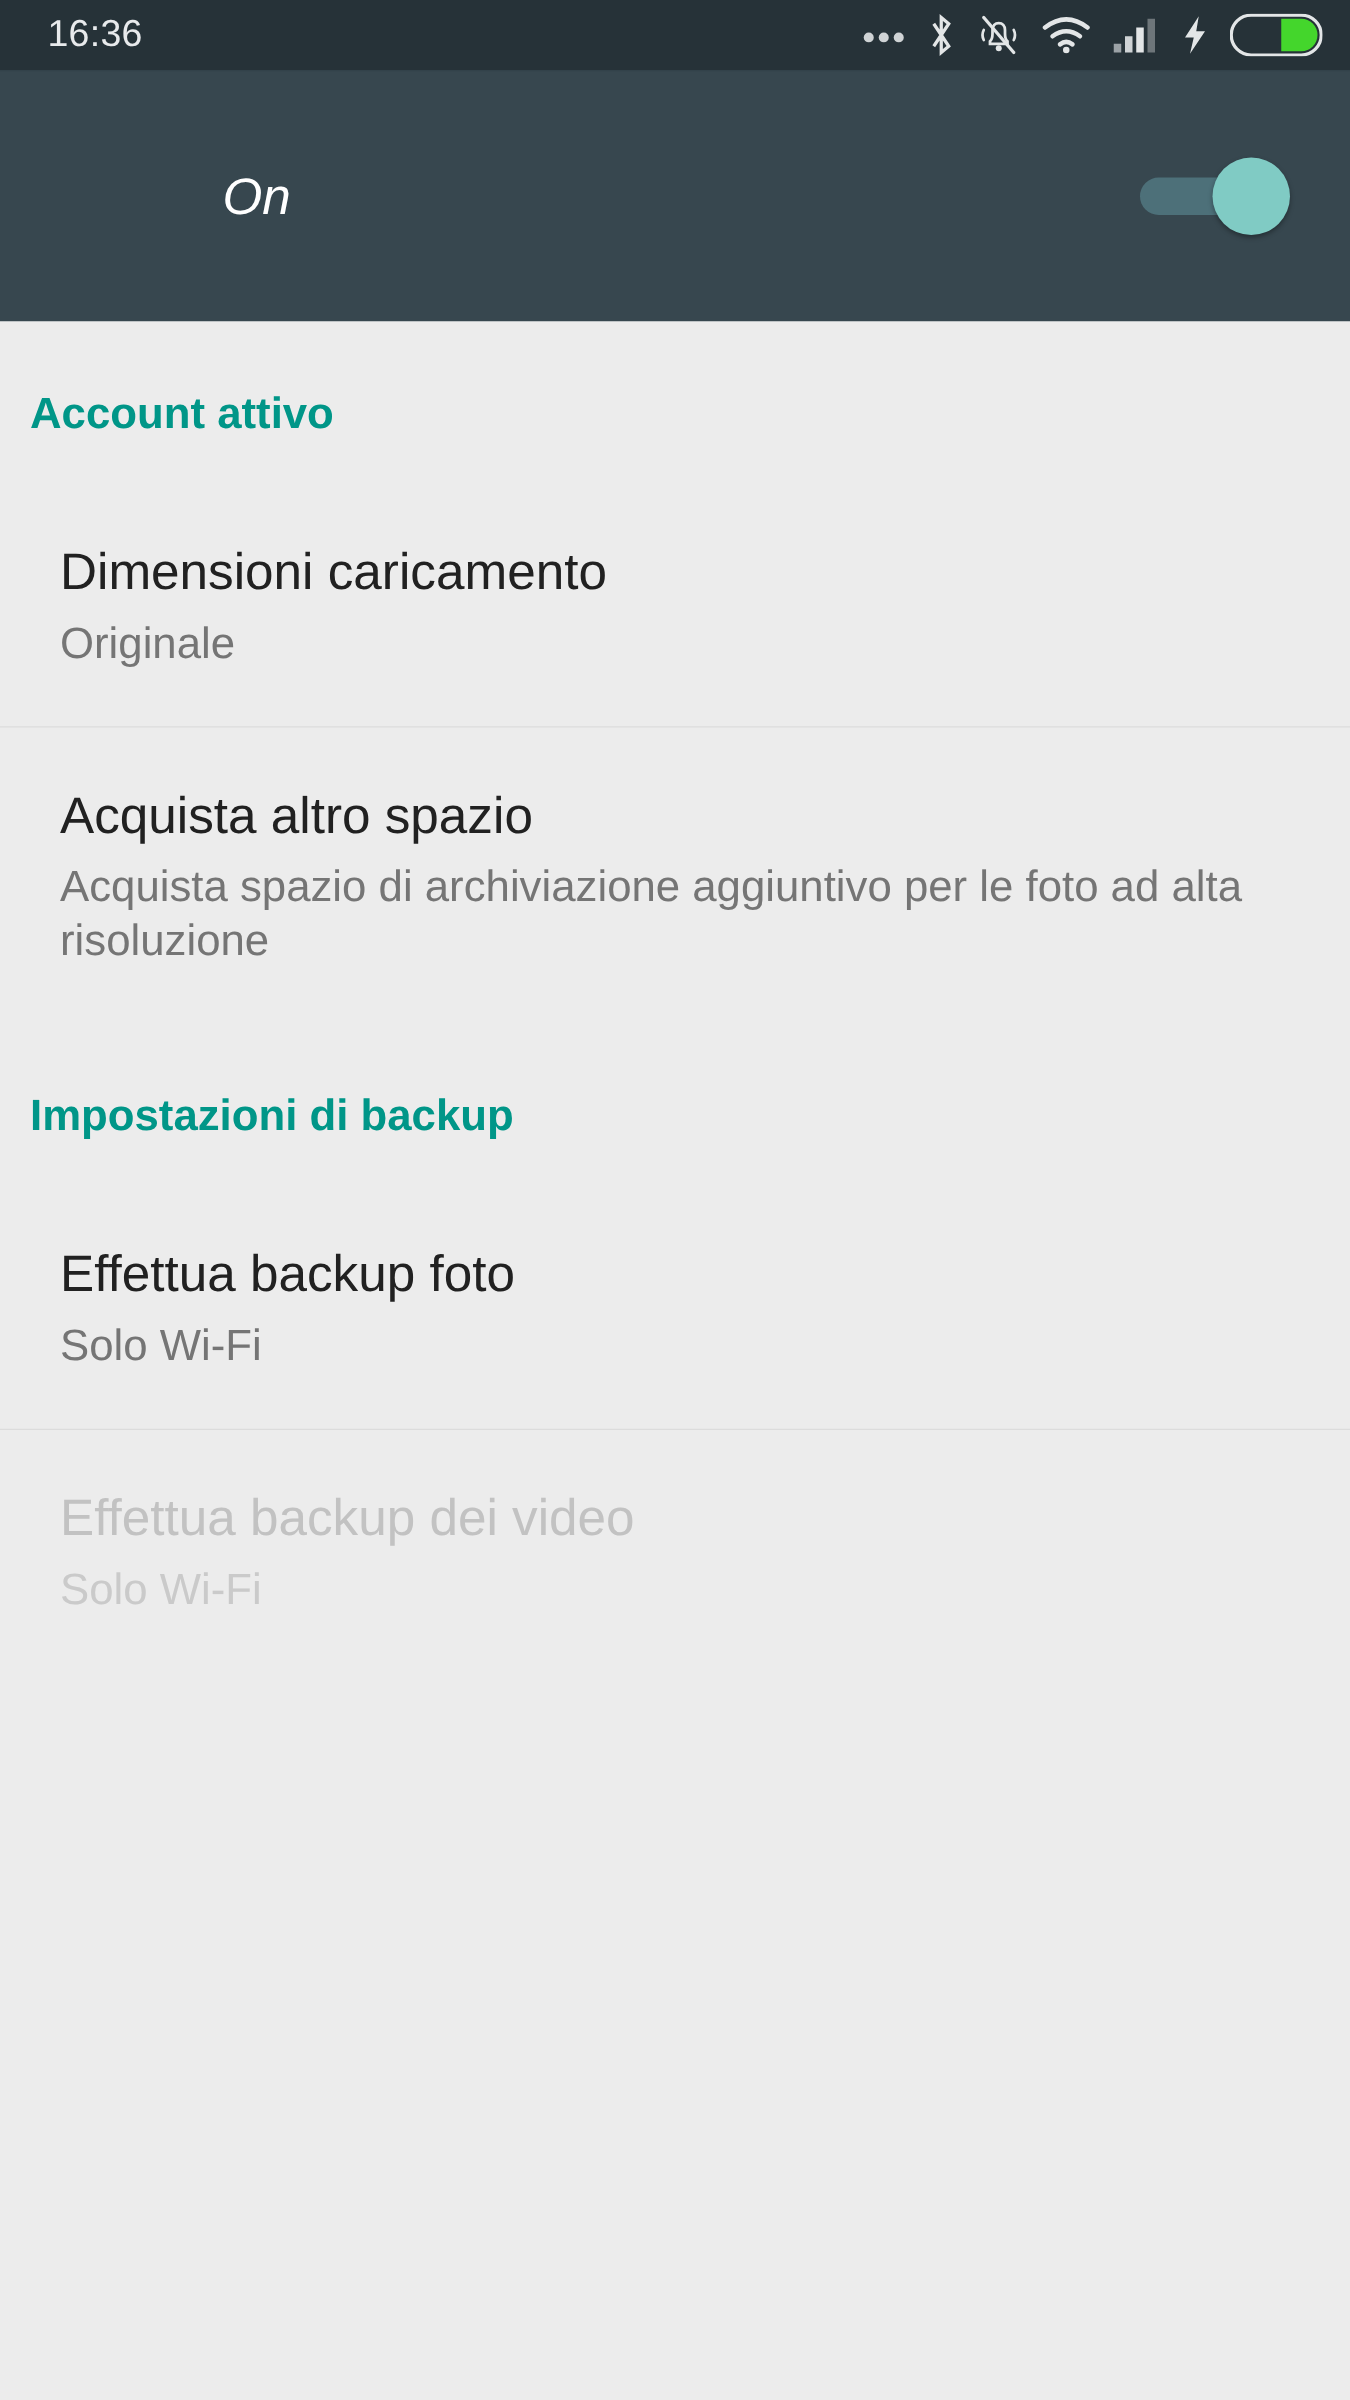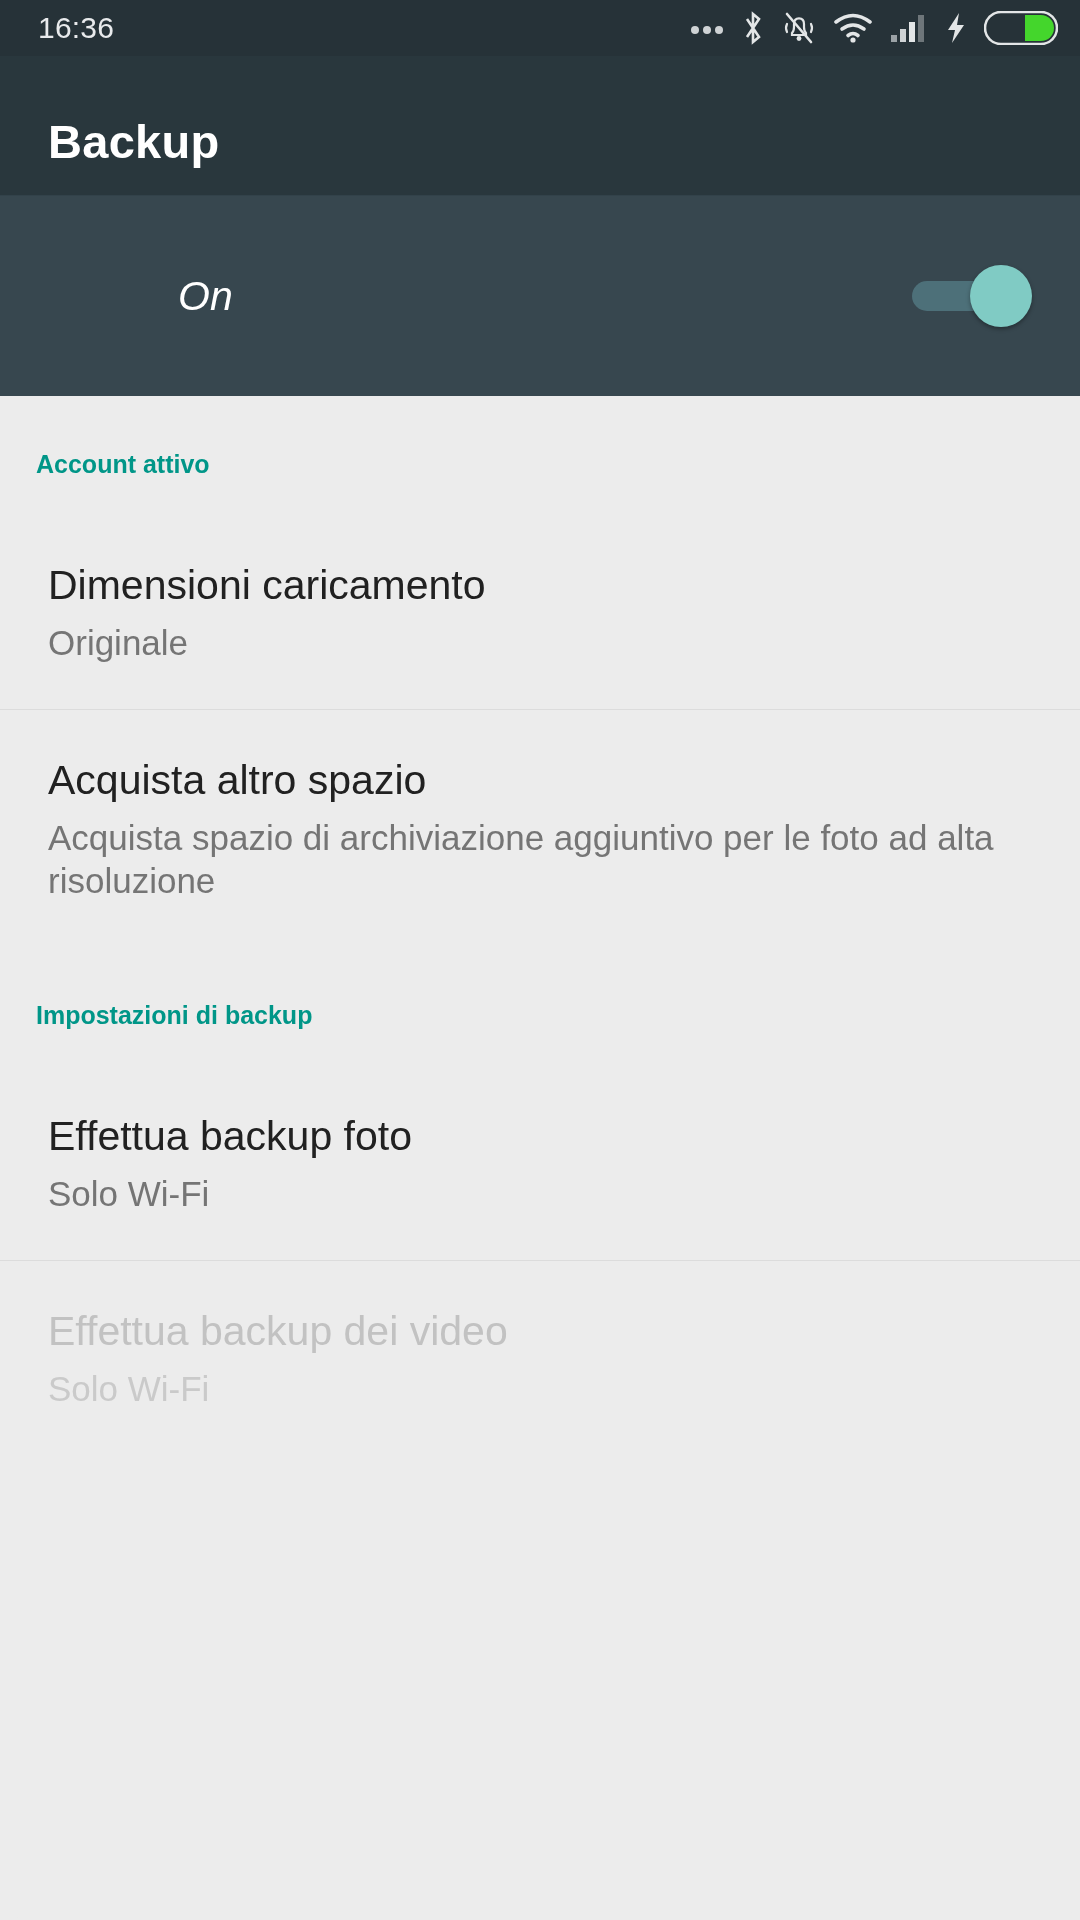--- a/index.html
+++ b/index.html
@@ -49,23 +49,22 @@
   .switch-thumb {
     position:absolute; right:0; top:0;
     width:62px; height:62px; border-radius:50%;
     background:#80cbc4;
     box-shadow:0 2px 4px rgba(0,0,0,.35);
   }
 
   
   .content { background:#ececec; }
   .section-header {
-    color:#009688; font-size:25px; font-weight:bold;
+    color:#009688; font-size:35px; font-weight:bold;
     padding:54px 48px 0 24px;
-    margin-left:12px;
   }
   .account-block { padding:46px 48px 0 48px; }
   .account-email { font-size:41px; color:#212121; display:flex; align-items:center; }
   .redacted {
     display:inline-block; width:218px; height:38px;
     background:linear-gradient(90deg,#e4e4e4,#d2d2d2 18%,#cfcfcf 40%,#d8d8d8 62%,#dcdcdc 80%,#e6e6e6);
     filter:blur(6px); border-radius:3px; margin-right:2px;
   }
   .account-storage { font-size:35px; color:#757575; margin-top:13px; }
 
@@ -139,23 +138,20 @@
       <span class="si">
         <svg width="74" height="34" viewBox="0 0 74 34">
           <rect x="1" y="1" width="72" height="32" rx="16" ry="16" fill="none" stroke="#e3e6e7" stroke-width="2.6"></rect>
           <path d="M41 4 H57 a13 13 0 0 1 13 13 v0 a13 13 0 0 1 -13 13 H41 Z" fill="#44d62c"></path>
         </svg>
       </span>
 
     </div>
   </div>
 
-  <div class="appbar">
-    <div class="appbar-title">Backup</div>
-  </div>
 
   <div class="toggle-row">
     <div class="toggle-label">On</div>
     <div class="switch">
       <div class="switch-track"></div>
       <div class="switch-thumb"></div>
     </div>
   </div>
 
   <div class="content">

